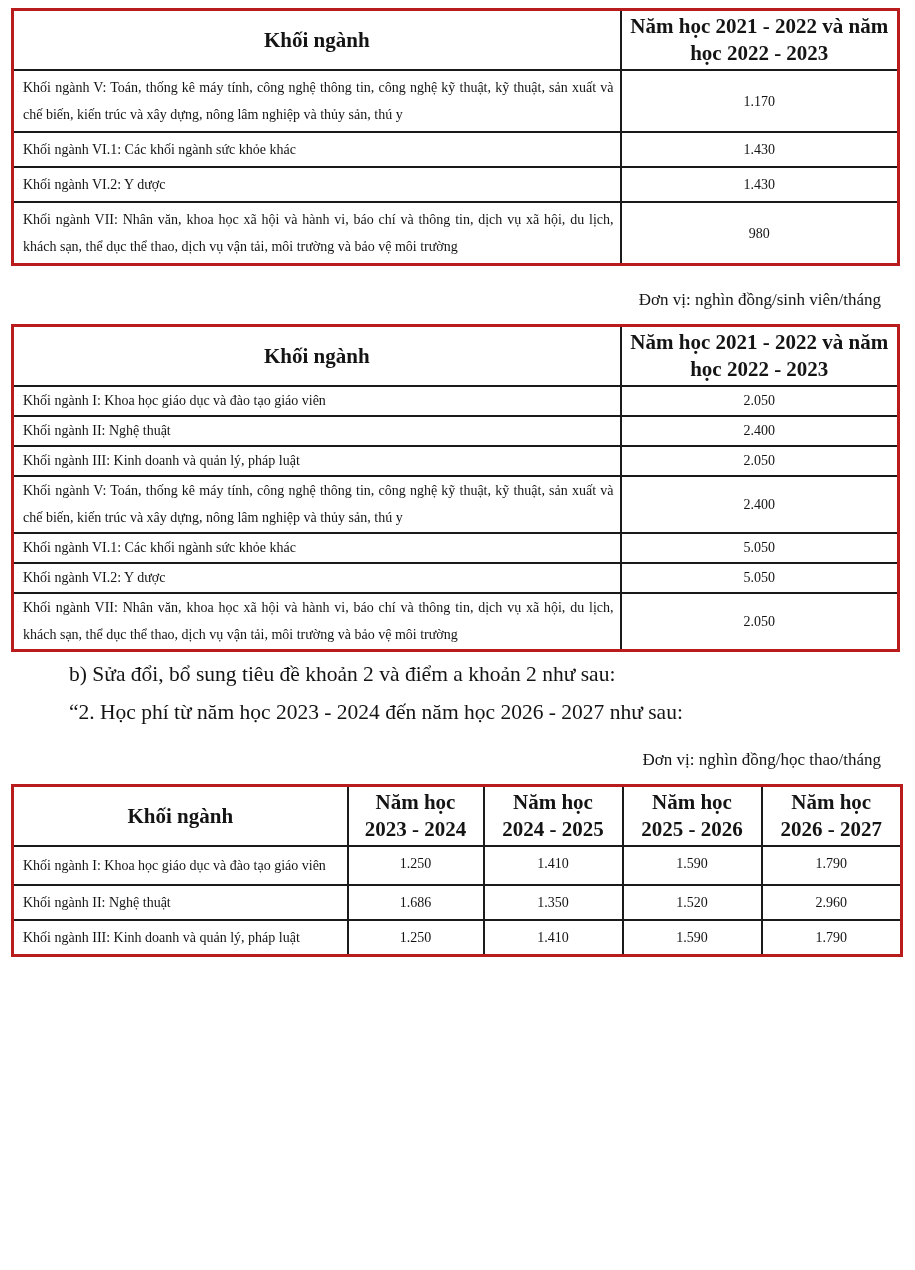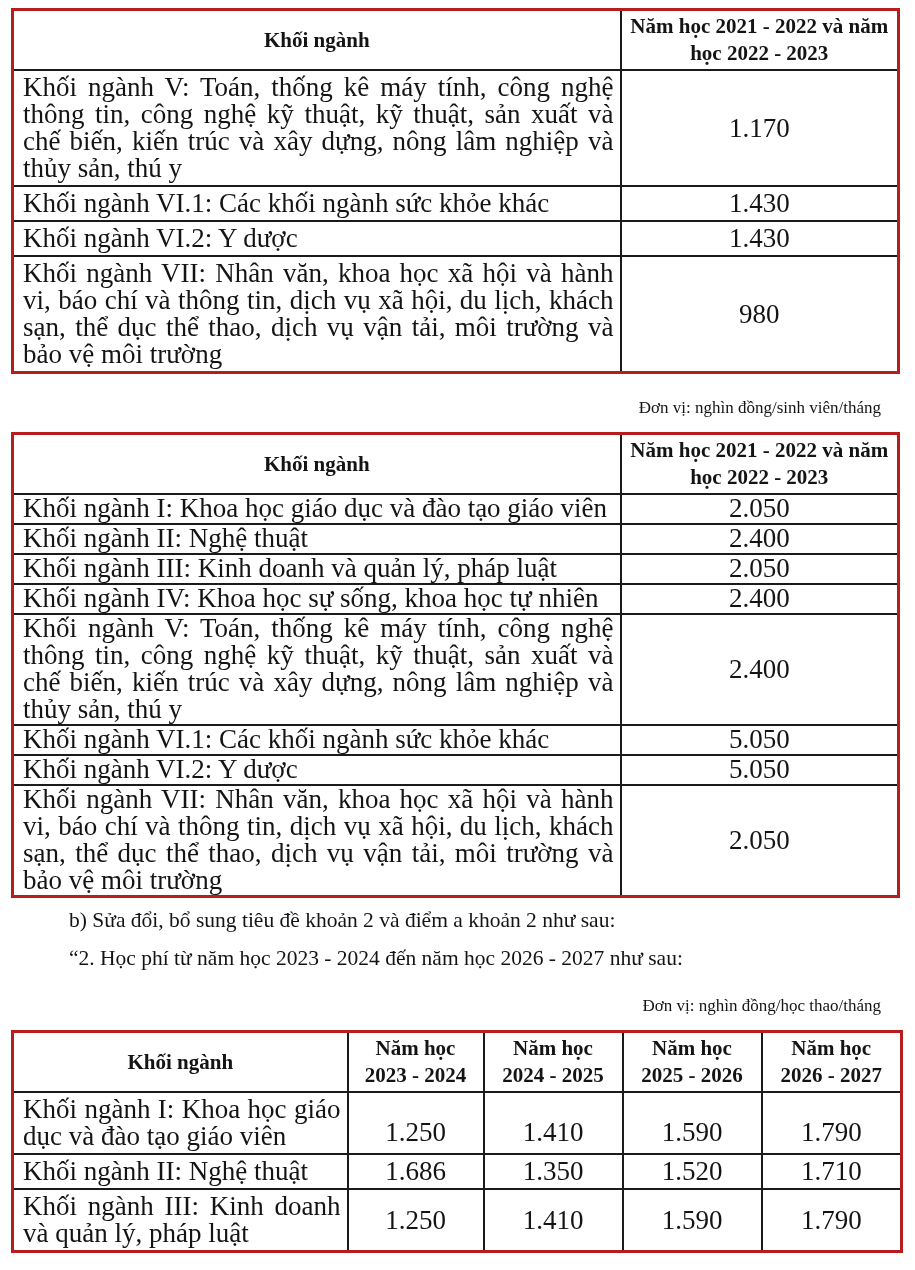--- a/index.html
+++ b/index.html
@@ -22,21 +22,21 @@
   th, td { border: 2px solid #1a1a1a; }
   th {
     font-weight: bold;
     font-size: 21px;
     line-height: 27px;
     padding: 2px 6px;
     text-align: center;
     vertical-align: middle;
   }
   td {
-    font-size: 27px;
+    font-size: 14px;
     line-height: 27px;
     vertical-align: middle;
   }
   td.cat { text-align: justify; padding: 2px 6px 2px 9px; }
   td.val { text-align: center; padding: 16px 4px; }
 
   #table1 td { padding-top: 3px; padding-bottom: 3px; }
   #table2 td { padding-top: 0px; padding-bottom: 1px; }
 
   #table3 { width: 889px; margin-top: 12px; }
@@ -120,24 +120,20 @@
       </tr>
       <tr>
         <td class="cat">Khối ngành II: Nghệ thuật</td>
         <td class="val">2.400</td>
       </tr>
       <tr>
         <td class="cat">Khối ngành III: Kinh doanh và quản lý, pháp luật</td>
         <td class="val">2.050</td>
       </tr>
       <tr>
-        <td class="cat">Khối ngành IV: Khoa học sự sống, khoa học tự nhiên</td>
-        <td class="val">2.400</td>
-      </tr>
-      <tr>
         <td class="cat">Khối ngành V: Toán, thống kê máy tính, công nghệ thông tin, công nghệ kỹ thuật, kỹ thuật, sản xuất và chế biến, kiến trúc và xây dựng, nông lâm nghiệp và thủy sản, thú y</td>
         <td class="val">2.400</td>
       </tr>
       <tr>
         <td class="cat">Khối ngành VI.1: Các khối ngành sức khỏe khác</td>
         <td class="val">5.050</td>
       </tr>
       <tr>
         <td class="cat">Khối ngành VI.2: Y dược</td>
         <td class="val">5.050</td>
@@ -179,21 +175,21 @@
         <td class="val">1.250</td>
         <td class="val">1.410</td>
         <td class="val">1.590</td>
         <td class="val">1.790</td>
       </tr>
       <tr>
         <td class="cat">Khối ngành II: Nghệ thuật</td>
         <td class="val">1.686</td>
         <td class="val">1.350</td>
         <td class="val">1.520</td>
-        <td class="val">1.710</td>
+        <td class="val">2.960</td>
       </tr>
       <tr>
         <td class="cat">Khối ngành III: Kinh doanh và quản lý, pháp luật</td>
         <td class="val">1.250</td>
         <td class="val">1.410</td>
         <td class="val">1.590</td>
         <td class="val">1.790</td>
       </tr>
     </tbody>
   </table>

